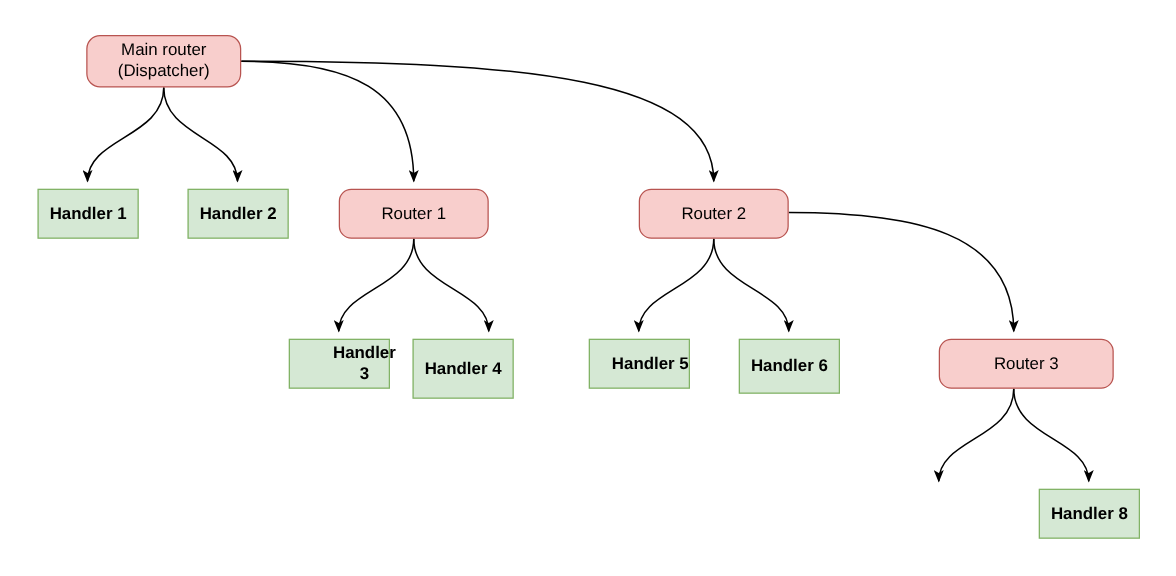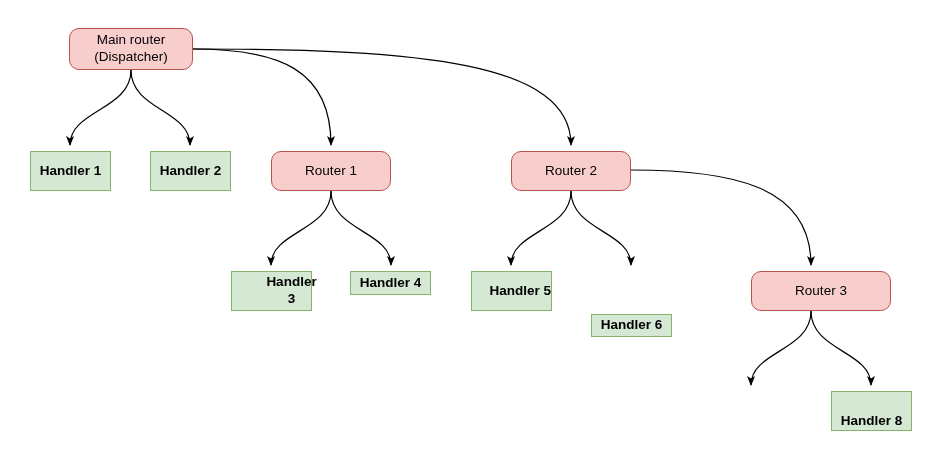--- a/index.html
+++ b/index.html
@@ -72,48 +72,48 @@
         <path d="M 331 191 C 331 231 271 231 271 265" stroke="#000000" stroke-width="1.2" fill="none" marker-end="url(#arrowhead)"></path>
         <path d="M 331 191 C 331 231 391 231 391 265" stroke="#000000" stroke-width="1.2" fill="none" marker-end="url(#arrowhead)"></path>
         <path d="M 571 191 C 571 231 511 231 511 265" stroke="#000000" stroke-width="1.2" fill="none" marker-end="url(#arrowhead)"></path>
         <path d="M 571 191 C 571 231 631 231 631 265" stroke="#000000" stroke-width="1.2" fill="none" marker-end="url(#arrowhead)"></path>
         <path d="M 631 170 C 730 170 811 185 811 265" stroke="#000000" stroke-width="1.2" fill="none" marker-end="url(#arrowhead)"></path>
         <path d="M 811 311 C 811 351 751 351 751 385" stroke="#000000" stroke-width="1.2" fill="none" marker-end="url(#arrowhead)"></path>
         <path d="M 811 311 C 811 351 871 351 871 385" stroke="#000000" stroke-width="1.2" fill="none" marker-end="url(#arrowhead)"></path>
       </g>
   </svg>
 
-  <div class="node node-router" style="left: 69px; top: 28px; width: 124px; height: 42px;">
+  <div class="node node-router" style="left: 69px; top: 28px; width: 124px; height: 42px; border-radius: 11px;">
     <span class="node-label">Main router
 (Dispatcher)</span>
   </div>
   <div class="node node-handler" style="left: 30px; top: 151px; width: 81px; height: 40px;">
     <span class="node-label">Handler 1</span>
   </div>
   <div class="node node-handler" style="left: 150px; top: 151px; width: 81px; height: 40px;">
     <span class="node-label">Handler 2</span>
   </div>
   <div class="node node-router" style="left: 271px; top: 151px; width: 120px; height: 40px;">
     <span class="node-label">Router 1</span>
   </div>
   <div class="node node-router" style="left: 511px; top: 151px; width: 120px; height: 40px;">
     <span class="node-label">Router 2</span>
   </div>
   <div class="node node-handler" style="left: 231px; top: 271px; width: 81px; height: 40px; padding-left: 40px;">
     <span class="node-label">Handler 3</span>
   </div>
-  <div class="node node-handler" style="left: 350px; top: 271px; width: 81px; height: 24px;">
+  <div class="node node-handler" style="left: 330px; top: 271px; width: 81px; height: 48px;">
     <span class="node-label">Handler 4</span>
   </div>
   <div class="node node-handler" style="left: 471px; top: 271px; width: 81px; height: 40px; justify-content: flex-end;">
     <span class="node-label">Handler 5</span>
   </div>
-  <div class="node node-handler" style="left: 591px; top: 271px; width: 81px; height: 23px; margin-top: 43px;">
+  <div class="node node-handler" style="left: 591px; top: 271px; width: 81px; height: 44px;">
     <span class="node-label">Handler 6</span>
   </div>
   <div class="node node-router" style="left: 751px; top: 271px; width: 140px; height: 40px;">
     <span class="node-label">Router 3</span>
   </div>
-  <div class="node node-handler" style="left: 831px; top: 391px; width: 81px; height: 40px; align-items: flex-end;">
+  <div class="node node-handler" style="left: 831px; top: 391px; width: 81px; height: 40px;">
     <span class="node-label">Handler 8</span>
   </div>
 
 </div>
 
 </body></html>

